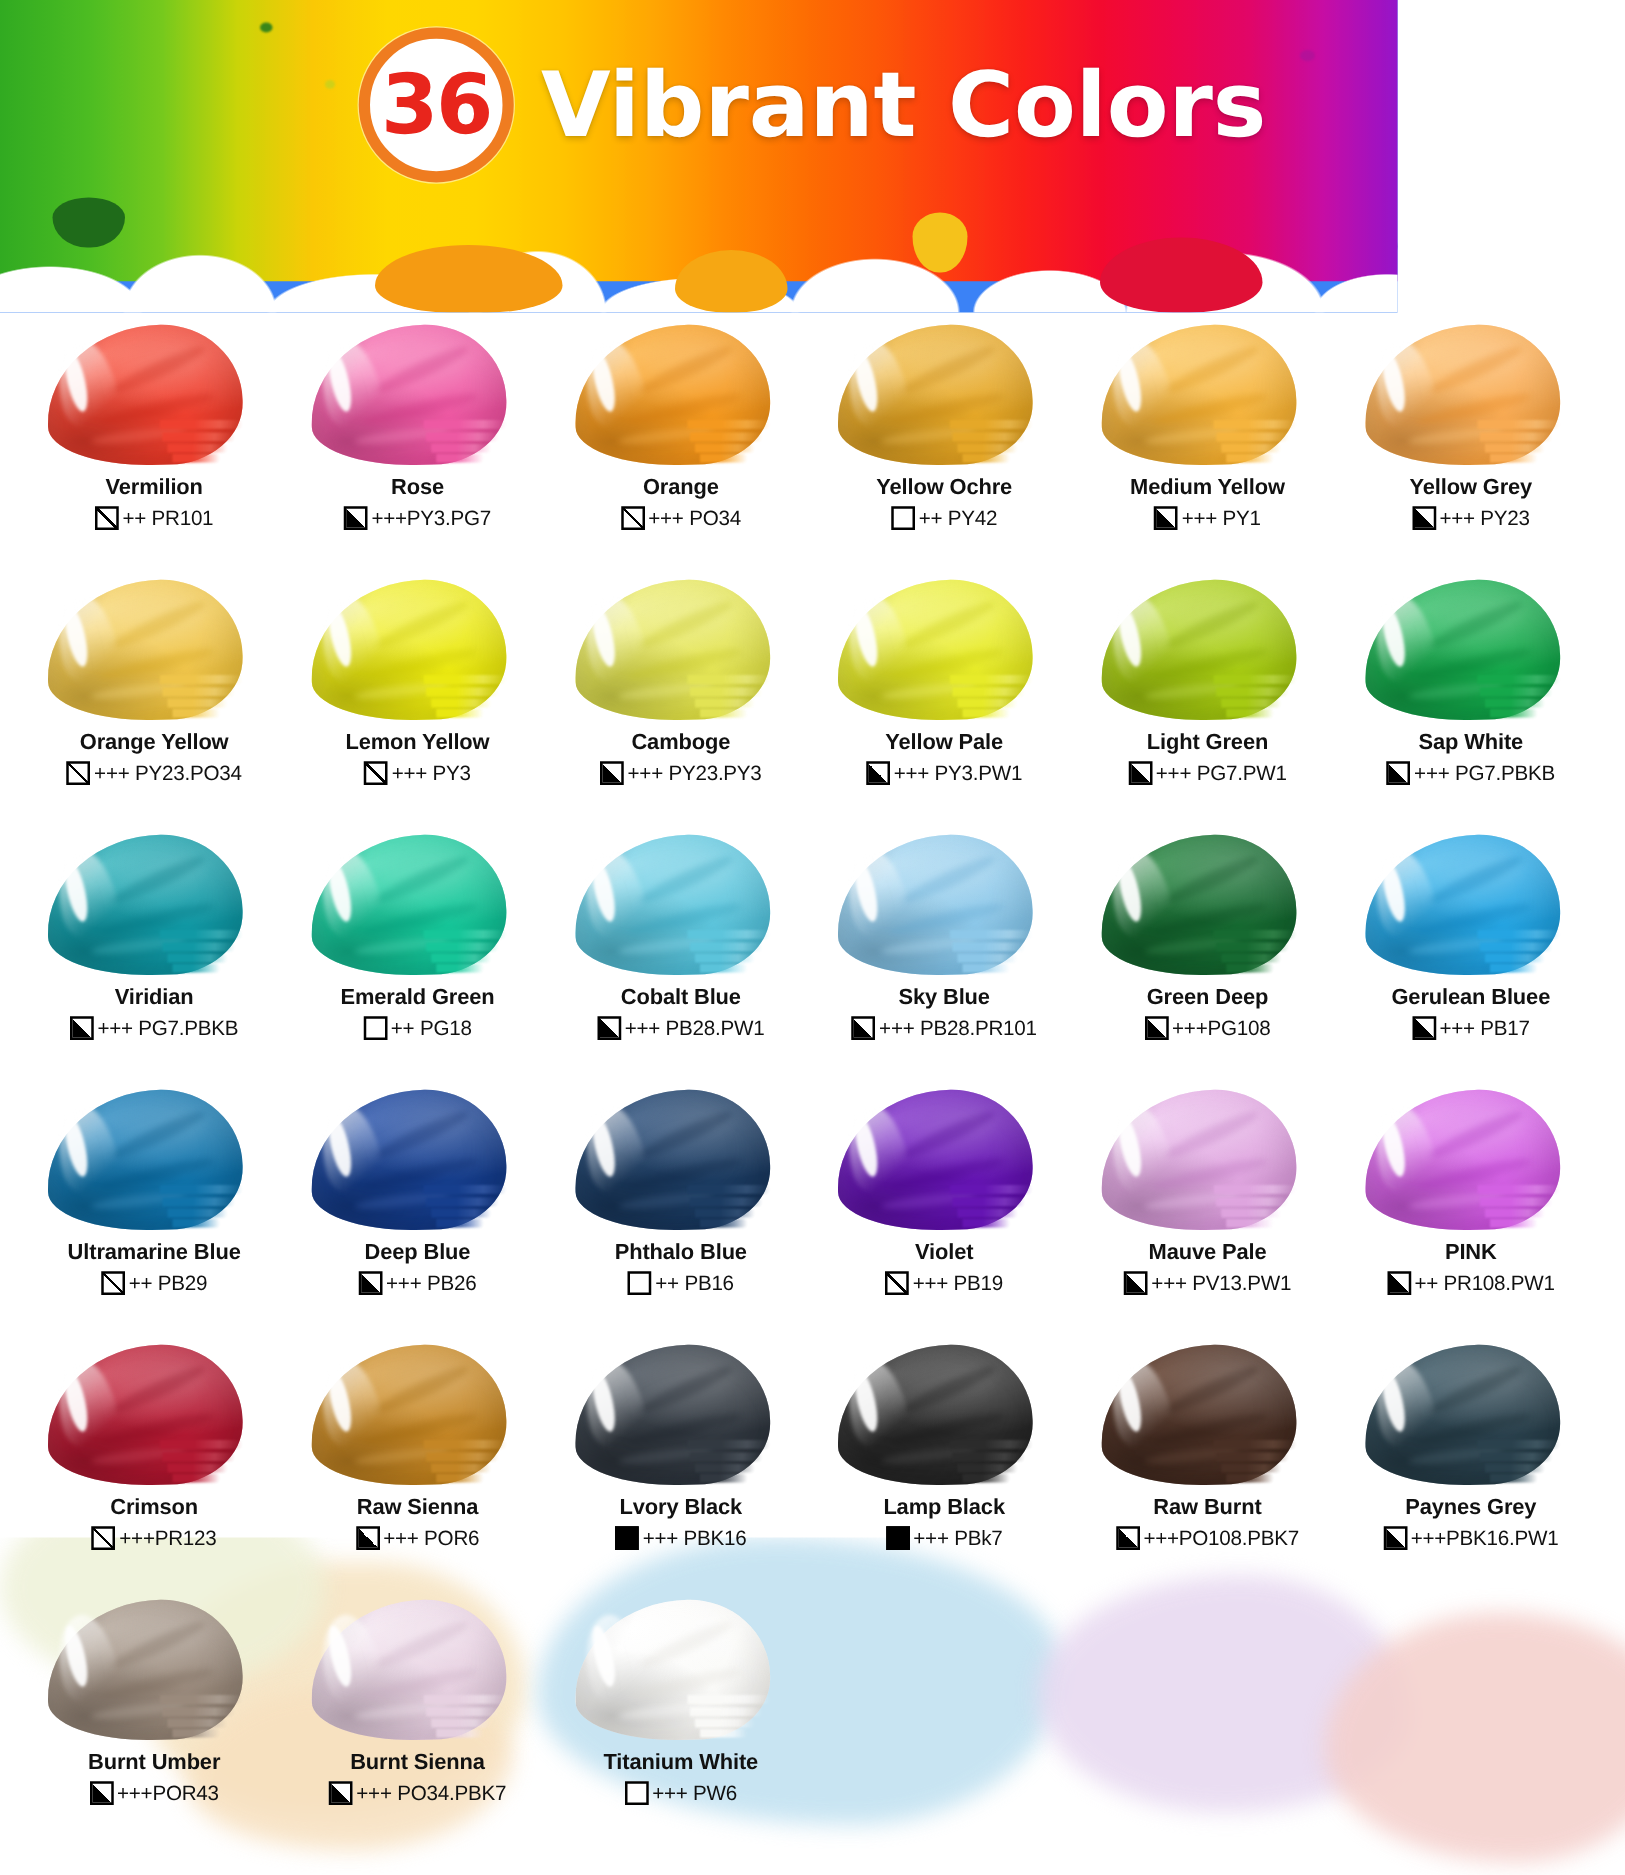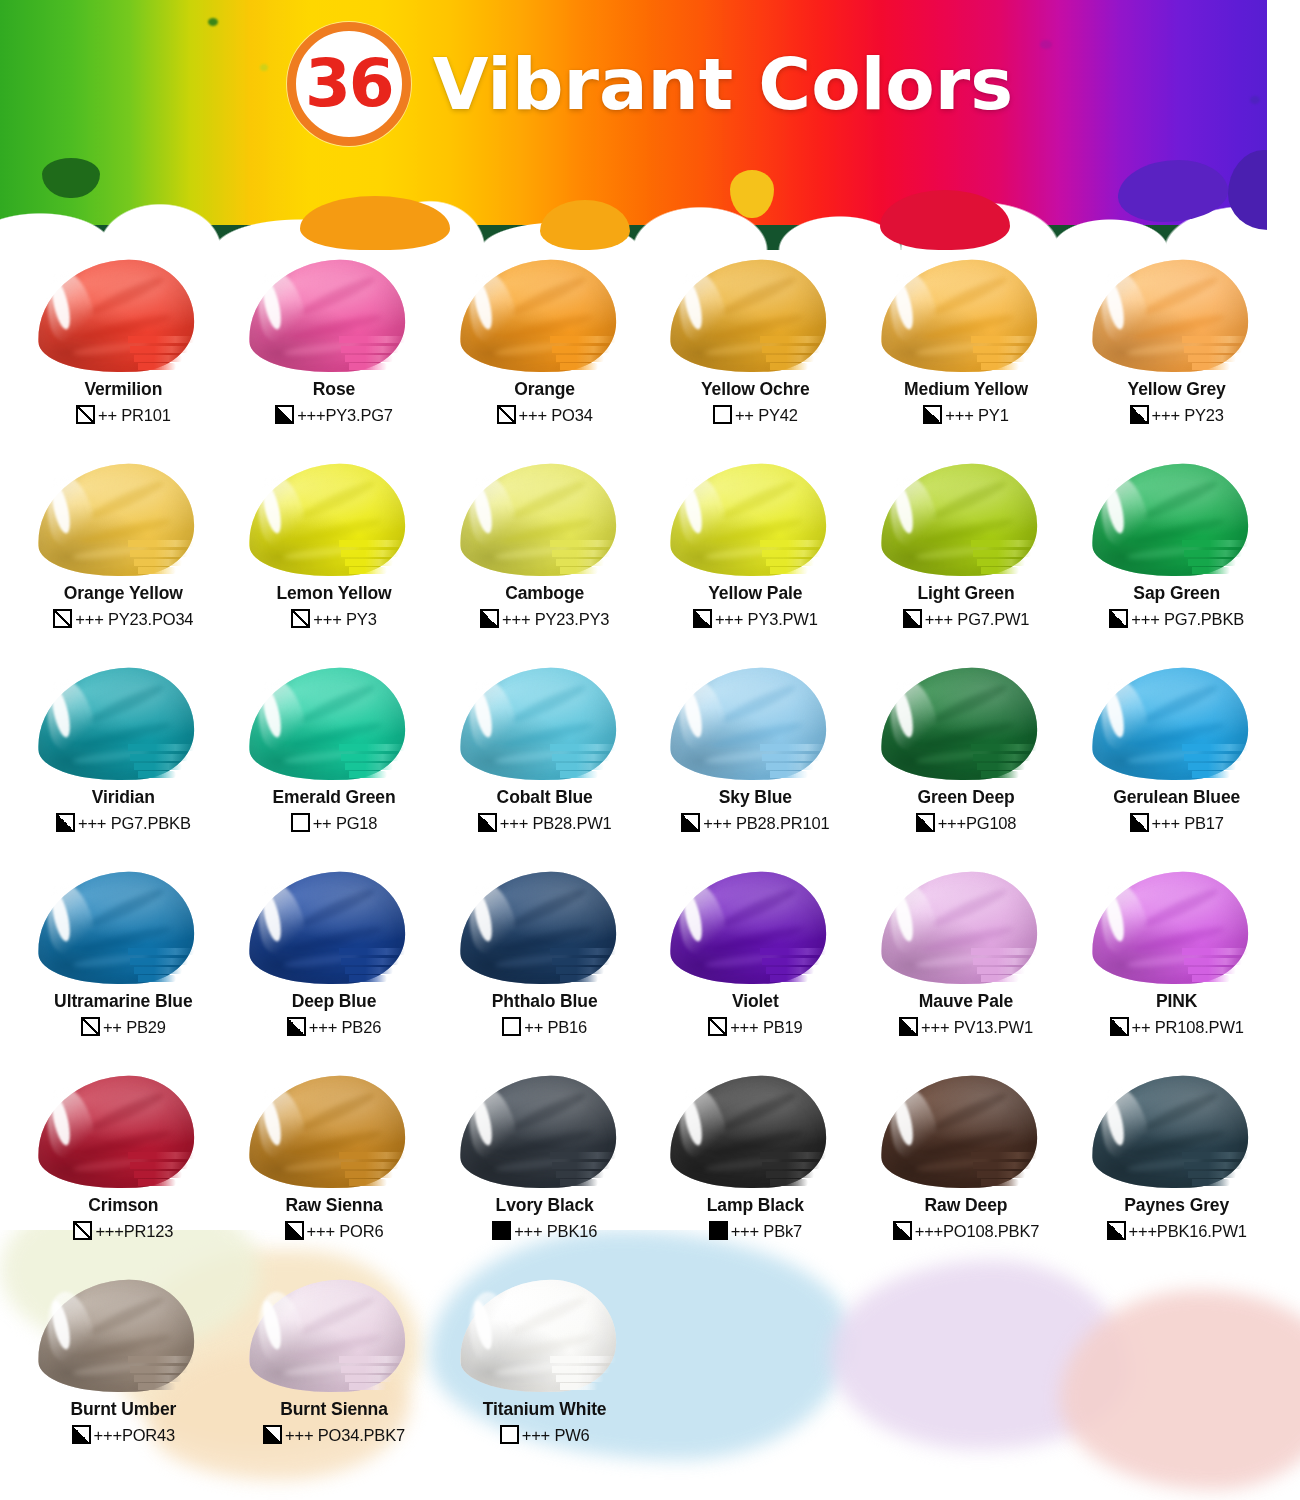--- a/index.html
+++ b/index.html
@@ -9,24 +9,24 @@
     height: 1500px;
     background: #ffffff;
     font-family: "Liberation Sans", sans-serif;
     overflow: hidden;
     position: relative;
   }
 
   
   #banner {
     position: relative;
-    width: 1267px;
+    width: 1118px;
     height: 250px;
     overflow: hidden;
-    background: #14532d;
+    background: #3b82f6;
   }
 
   
   .splash-layer {
     position: absolute;
     inset: 0;
   }
 
   .splash-base {
     position: absolute;
@@ -598,21 +598,21 @@
         </div>
         <div class="tails">
           <div class="tail" style="top: 2px; left: 0px; width: 66px; background: linear-gradient(90deg, rgb(22, 169, 76) 0%, rgb(22, 169, 76) 42%, rgba(78, 198, 124, 0.667) 72%, rgba(255, 255, 255, 0) 100%);"></div>
           <div class="tail" style="top: 12px; left: 2px; width: 58px; background: linear-gradient(90deg, rgb(22, 169, 76) 0%, rgb(22, 169, 76) 42%, rgba(78, 198, 124, 0.667) 72%, rgba(255, 255, 255, 0) 100%);"></div>
           <div class="tail" style="top: 21px; left: 6px; width: 48px; background: linear-gradient(90deg, rgb(22, 169, 76) 0%, rgb(22, 169, 76) 42%, rgba(78, 198, 124, 0.667) 72%, rgba(255, 255, 255, 0) 100%);"></div>
           <div class="tail" style="top: 29px; left: 10px; width: 38px; background: linear-gradient(90deg, rgb(22, 169, 76) 0%, rgb(22, 169, 76) 42%, rgba(78, 198, 124, 0.667) 72%, rgba(255, 255, 255, 0) 100%);"></div>
         </div>
         <div class="gloss"></div>
         <div class="gloss2"></div>
       </div>
-      <div class="name">Sap Green</div>
+      <div class="name">Sap White</div>
       <div class="meta">
         <div class="opacity-icon semi"></div>
         <div class="code">+++ PG7.PBKB</div>
       </div>
     </div>
     <div class="cell">
       <div class="blob-box">
         <div class="blob" style="background: radial-gradient(130% 110% at 30% 20%, rgb(75, 188, 196) 0%, rgb(18, 154, 166) 42%, rgb(18, 154, 166) 66%, rgb(0, 112, 124) 100%); box-shadow: rgba(0, 112, 124, 0.333) -10px -12px 22px inset, rgba(75, 188, 196, 0.333) 8px 6px 16px inset;">
           <div class="swirl" style="left: 48px; top: 30px; width: 82px; height: 12px; transform: rotate(-24deg); background: rgb(0, 112, 124);"></div>
           <div class="swirl" style="left: 40px; top: 62px; width: 94px; height: 11px; transform: rotate(-12deg); background: rgb(0, 112, 124);"></div>
@@ -972,21 +972,21 @@
         </div>
         <div class="tails">
           <div class="tail" style="top: 2px; left: 0px; width: 66px; background: linear-gradient(90deg, rgb(74, 48, 37) 0%, rgb(74, 48, 37) 42%, rgba(110, 79, 64, 0.667) 72%, rgba(255, 255, 255, 0) 100%);"></div>
           <div class="tail" style="top: 12px; left: 2px; width: 58px; background: linear-gradient(90deg, rgb(74, 48, 37) 0%, rgb(74, 48, 37) 42%, rgba(110, 79, 64, 0.667) 72%, rgba(255, 255, 255, 0) 100%);"></div>
           <div class="tail" style="top: 21px; left: 6px; width: 48px; background: linear-gradient(90deg, rgb(74, 48, 37) 0%, rgb(74, 48, 37) 42%, rgba(110, 79, 64, 0.667) 72%, rgba(255, 255, 255, 0) 100%);"></div>
           <div class="tail" style="top: 29px; left: 10px; width: 38px; background: linear-gradient(90deg, rgb(74, 48, 37) 0%, rgb(74, 48, 37) 42%, rgba(110, 79, 64, 0.667) 72%, rgba(255, 255, 255, 0) 100%);"></div>
         </div>
         <div class="gloss"></div>
         <div class="gloss2"></div>
       </div>
-      <div class="name">Raw Deep</div>
+      <div class="name">Raw Burnt</div>
       <div class="meta">
         <div class="opacity-icon semi"></div>
         <div class="code">+++PO108.PBK7</div>
       </div>
     </div>
     <div class="cell">
       <div class="blob-box">
         <div class="blob" style="background: radial-gradient(130% 110% at 30% 20%, rgb(79, 104, 116) 0%, rgb(43, 66, 78) 42%, rgb(43, 66, 78) 66%, rgb(22, 40, 47) 100%); box-shadow: rgba(22, 40, 47, 0.333) -10px -12px 22px inset, rgba(79, 104, 116, 0.333) 8px 6px 16px inset;">
           <div class="swirl" style="left: 48px; top: 30px; width: 82px; height: 12px; transform: rotate(-24deg); background: rgb(22, 40, 47);"></div>
           <div class="swirl" style="left: 40px; top: 62px; width: 94px; height: 11px; transform: rotate(-12deg); background: rgb(22, 40, 47);"></div>

